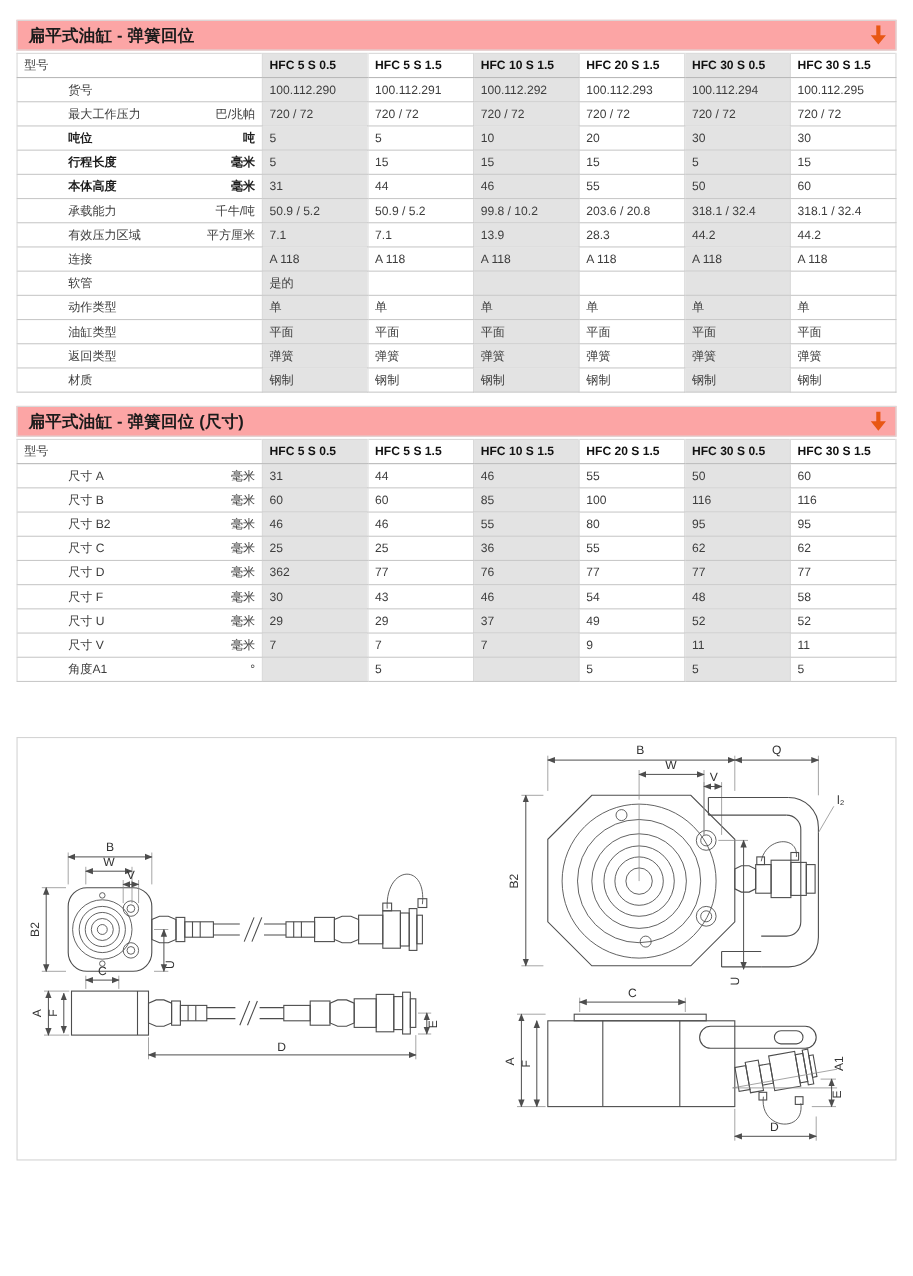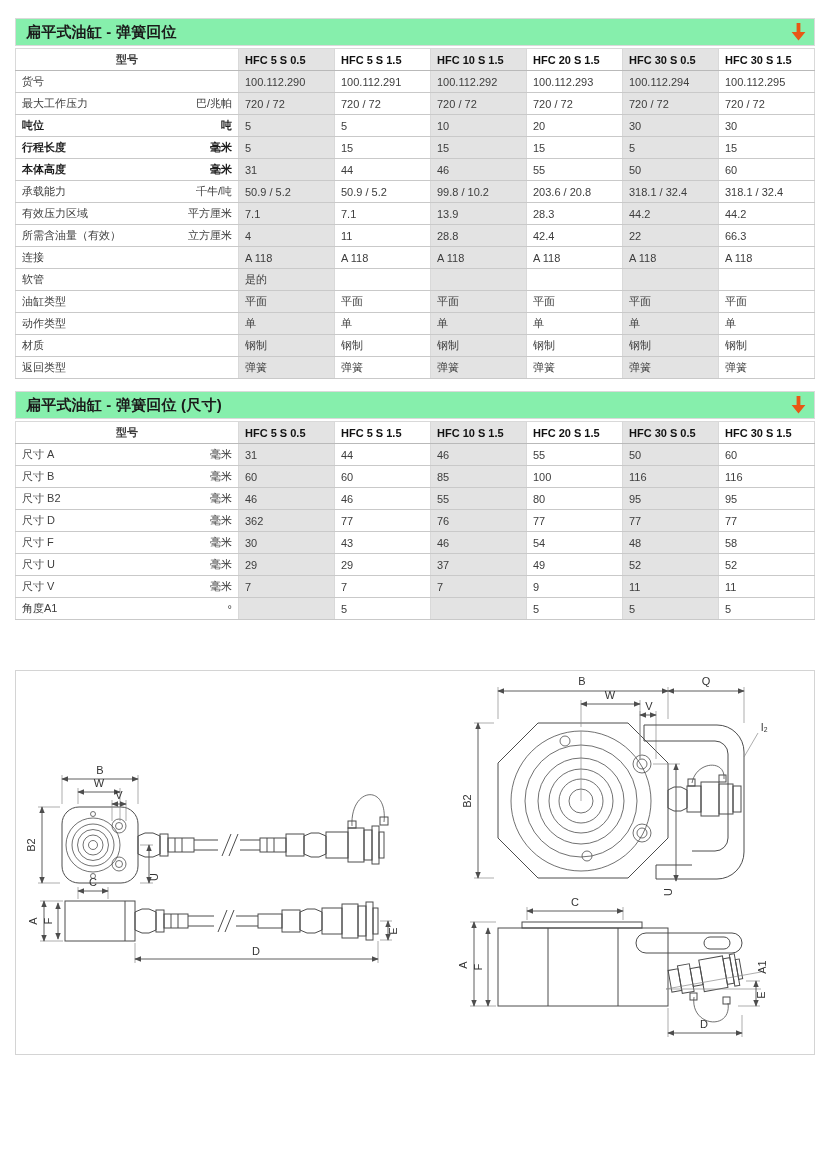--- a/index.html
+++ b/index.html
@@ -2,31 +2,31 @@
 <html><head>
 <meta charset="utf-8">
 <style>
   html,body{margin:0;padding:0;background:#fff;}
   body{width:830px;height:1160px;font-family:"Liberation Sans",sans-serif;-webkit-font-smoothing:antialiased;}
   .page{position:relative;width:830px;height:1160px;overflow:hidden;}
   .block{margin:0 15px;}
   .block.first{padding-top:18px;}
   .block.second{margin-top:12px;}
   .title-bar{display:flex;justify-content:space-between;align-items:center;height:28px;
-             background:#86efac;border:1px solid #dadada;box-sizing:border-box;padding:0 8px 0 10px;}
+             background:#fca5a5;border:1px solid #dadada;box-sizing:border-box;padding:0 8px 0 10px;}
   .title-bar h2{margin:0;font-size:15px;font-weight:bold;color:#1b1b1b;letter-spacing:0.2px;}
   .jump-arrow{display:block;cursor:pointer;}
   table.spec{width:100%;border-collapse:collapse;table-layout:fixed;margin-top:2px;
              font-size:11px;color:#3d3d3d;border:1px solid #d9d9d9;}
   table.spec th,table.spec td{height:21px;padding:0 6px;border-bottom:1px solid #c9c9c9;
              border-right:1px solid #d9d9d9;text-align:left;vertical-align:middle;
              overflow:hidden;white-space:nowrap;}
   table.spec thead th{font-weight:bold;color:#111;font-size:11px;border-bottom:1px solid #b9b9b9;}
-  table.spec thead th.label-cell{font-weight:bold;color:#3d3d3d;text-align:center;}
-  .lab-wrap{display:flex;justify-content:space-between;align-items:center;}
+  table.spec thead th.label-cell{font-weight:normal;color:#3d3d3d;}
+  .lab-wrap{display:flex;justify-content:space-between;align-items:center;margin-left:40px;}
   .stripe{background:#e3e3e3;}
   tr.bold-row .row-label,tr.bold-row .row-unit{font-weight:bold;color:#1d1d1d;}
   .panel{margin:50px 15px 0;height:383px;border:1px solid #d4d4d4;box-sizing:content-box;background:#fff;}
   .panel svg{display:block;}
   text.dl{font-size:11px;fill:#333;}
   .ln{fill:none;stroke:#4d4d4d;stroke-width:1;}
   .lnt{fill:none;stroke:#4d4d4d;stroke-width:0.8;}
   .dim{stroke:#4d4d4d;stroke-width:0.9;}
   .ext{stroke:#8a8a8a;stroke-width:0.7;}
 </style>
@@ -158,34 +158,20 @@
             <td class="stripe">7.1</td>
             <td>7.1</td>
             <td class="stripe">13.9</td>
             <td>28.3</td>
             <td class="stripe">44.2</td>
             <td>44.2</td>
           </tr>
           <tr>
             <td>
               <div class="lab-wrap">
-                <span class="row-label">所需含油量（有效）</span>
-                <span class="row-unit">立方厘米</span>
-              </div>
-            </td>
-            <td class="stripe">4</td>
-            <td>11</td>
-            <td class="stripe">28.8</td>
-            <td>42.4</td>
-            <td class="stripe">22</td>
-            <td>66.3</td>
-          </tr>
-          <tr>
-            <td>
-              <div class="lab-wrap">
                 <span class="row-label">连接</span>
                 <span class="row-unit"></span>
               </div>
             </td>
             <td class="stripe">A 118</td>
             <td>A 118</td>
             <td class="stripe">A 118</td>
             <td>A 118</td>
             <td class="stripe">A 118</td>
             <td>A 118</td>
@@ -200,72 +186,72 @@
             <td class="stripe">是的</td>
             <td></td>
             <td class="stripe"></td>
             <td></td>
             <td class="stripe"></td>
             <td></td>
           </tr>
           <tr>
             <td>
               <div class="lab-wrap">
+                <span class="row-label">动作类型</span>
+                <span class="row-unit"></span>
+              </div>
+            </td>
+            <td class="stripe">单</td>
+            <td>单</td>
+            <td class="stripe">单</td>
+            <td>单</td>
+            <td class="stripe">单</td>
+            <td>单</td>
+          </tr>
+          <tr>
+            <td>
+              <div class="lab-wrap">
                 <span class="row-label">油缸类型</span>
                 <span class="row-unit"></span>
               </div>
             </td>
             <td class="stripe">平面</td>
             <td>平面</td>
             <td class="stripe">平面</td>
             <td>平面</td>
             <td class="stripe">平面</td>
             <td>平面</td>
           </tr>
           <tr>
             <td>
               <div class="lab-wrap">
-                <span class="row-label">动作类型</span>
-                <span class="row-unit"></span>
-              </div>
-            </td>
-            <td class="stripe">单</td>
-            <td>单</td>
-            <td class="stripe">单</td>
-            <td>单</td>
-            <td class="stripe">单</td>
-            <td>单</td>
+                <span class="row-label">返回类型</span>
+                <span class="row-unit"></span>
+              </div>
+            </td>
+            <td class="stripe">弹簧</td>
+            <td>弹簧</td>
+            <td class="stripe">弹簧</td>
+            <td>弹簧</td>
+            <td class="stripe">弹簧</td>
+            <td>弹簧</td>
           </tr>
           <tr>
             <td>
               <div class="lab-wrap">
                 <span class="row-label">材质</span>
                 <span class="row-unit"></span>
               </div>
             </td>
             <td class="stripe">钢制</td>
             <td>钢制</td>
             <td class="stripe">钢制</td>
             <td>钢制</td>
             <td class="stripe">钢制</td>
             <td>钢制</td>
-          </tr>
-          <tr>
-            <td>
-              <div class="lab-wrap">
-                <span class="row-label">返回类型</span>
-                <span class="row-unit"></span>
-              </div>
-            </td>
-            <td class="stripe">弹簧</td>
-            <td>弹簧</td>
-            <td class="stripe">弹簧</td>
-            <td>弹簧</td>
-            <td class="stripe">弹簧</td>
-            <td>弹簧</td>
           </tr>
         </tbody>
       </table>
   </section>
 
   <section class="block second">
     <header class="title-bar">
       <h2>扁平式油缸 - 弹簧回位 (尺寸)</h2>
       <svg class="jump-arrow" width="15" height="18" viewBox="0 0 15 18">
         <path d="M5.6 0 H9.4 V9 H14.4 L7.5 17.5 L0.6 9 H5.6 Z" fill="#e85715"></path>
@@ -327,20 +313,34 @@
                 <span class="row-label">尺寸 B2</span>
                 <span class="row-unit">毫米</span>
               </div>
             </td>
             <td class="stripe">46</td>
             <td>46</td>
             <td class="stripe">55</td>
             <td>80</td>
             <td class="stripe">95</td>
             <td>95</td>
+          </tr>
+          <tr>
+            <td>
+              <div class="lab-wrap">
+                <span class="row-label">尺寸 C</span>
+                <span class="row-unit">毫米</span>
+              </div>
+            </td>
+            <td class="stripe">25</td>
+            <td>25</td>
+            <td class="stripe">36</td>
+            <td>55</td>
+            <td class="stripe">62</td>
+            <td>62</td>
           </tr>
           <tr>
             <td>
               <div class="lab-wrap">
                 <span class="row-label">尺寸 D</span>
                 <span class="row-unit">毫米</span>
               </div>
             </td>
             <td class="stripe">362</td>
             <td>77</td>

